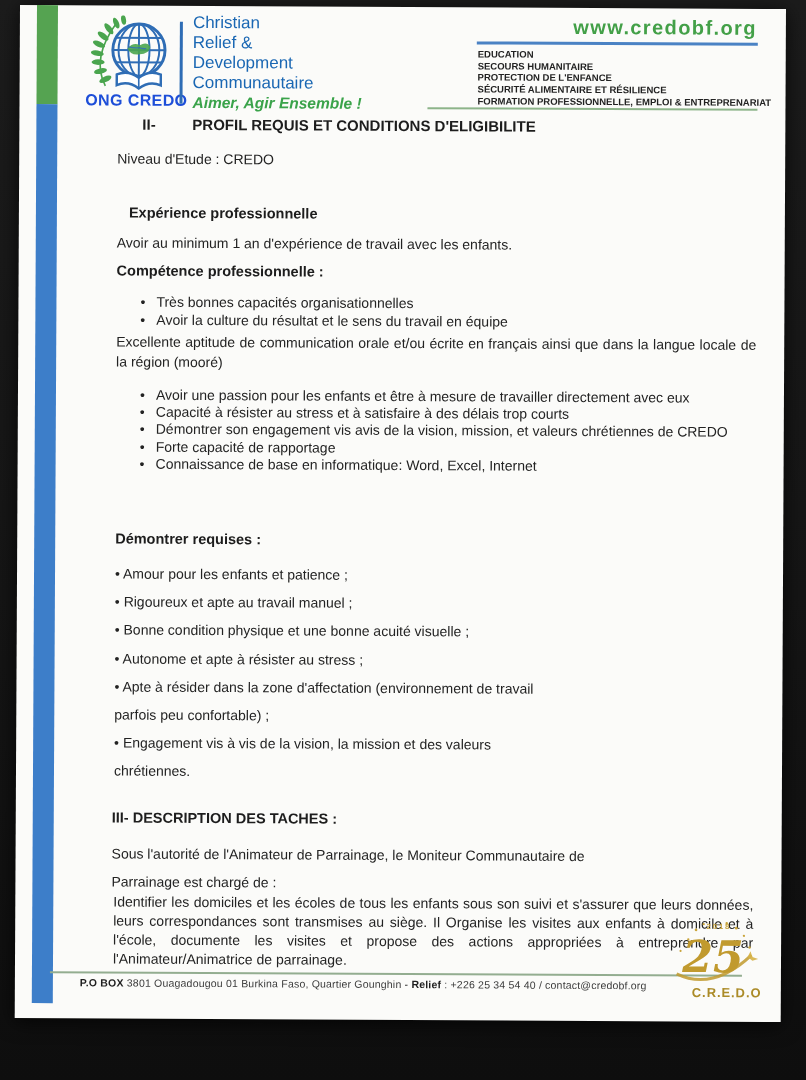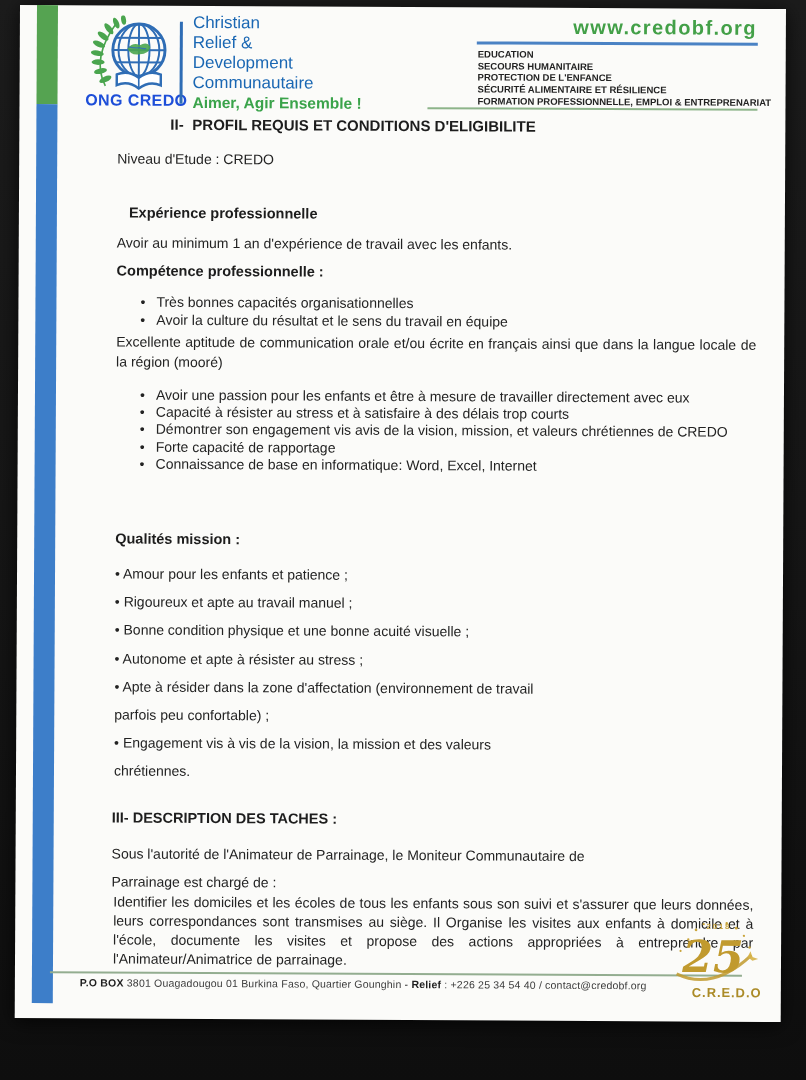--- a/index.html
+++ b/index.html
@@ -20,31 +20,31 @@
 
   
   .stripe-green { left:17px; top:0; width:21px; height:99px; background:#55a351; }
   .stripe-blue  { left:17px; top:99px; width:21px; height:899px; background:#3d7ec9; }
 
   
   .org-short { left:48px; top:86px; width:120px; text-align:right;
                font-size:16px; font-weight:bold; color:#1d4ed8; letter-spacing:.4px; }
   .logo-sep  { left:160px; top:16px; width:3px; height:82px; background:#2f6db5; }
   .org-name  { left:173px; top:7px; font-size:17px; font-weight:normal; line-height:20px; color:#1a67b3; }
-  .tagline   { left:173px; top:88px; font-size:15.5px; font-weight:bold; color:#3aa34a; }
+  .tagline   { left:173px; top:88px; font-size:15.5px; font-weight:bold; font-style:italic; color:#3aa34a; }
   .website   { left:437px; top:8px; width:300px; text-align:right;
                font-size:20px; font-weight:bold; color:#43a048; letter-spacing:1.4px; }
   .rule-blue { left:457px; top:34px; width:281px; height:3px; background:#4a82c4; }
   .sectors   { left:458px; top:41px; font-size:9.5px; line-height:11.7px; color:#222; font-weight:bold; }
   .rule-green-top { left:408px; top:100px; width:330px; height:2px; background:#8db48a; }
 
   
   .t  { font-size:14px; color:#232323; }
   .bd { font-weight:bold; color:#1d1d1d; }
-  .sec2-num   { left:123px; top:110px; font-size:15px;margin-left:28px; }
+  .sec2-num   { left:123px; top:110px; font-size:15px; }
   .sec2-title { left:173px; top:110px; font-size:15px; }
   .niveau     { left:98px;  top:145px; }
   .exp-head   { left:98px;  top:199px; font-size:14.5px;margin-left:12px; }
   .exp-text   { left:98px;  top:229px; }
   .comp-head  { left:98px;  top:257px; font-size:14.5px; }
 
   .blist { left:98px; }
   .blist .bi { display:flex; }
   .blist .dot { width:40px; padding-left:24px; flex:none; }
   .blist-top { top:287px; line-height:18px; }
@@ -175,21 +175,21 @@
       <div class="bi">
       <span class="dot">•</span>
       <span class="txt">Forte capacité de rapportage</span>
     </div>
       <div class="bi">
       <span class="dot">•</span>
       <span class="txt">Connaissance  de base en informatique: Word, Excel, Internet</span>
     </div>
     </div>
 
-  <div class="abs t bd qual-head">Qualités mission :</div>
+  <div class="abs t bd qual-head">Démontrer requises :</div>
   <div class="abs t qual-lines">
       <div>• Amour pour les enfants et patience ;</div>
       <div>• Rigoureux et apte au travail manuel ;</div>
       <div>• Bonne condition physique et une bonne acuité visuelle ;</div>
       <div>• Autonome et apte à résister au stress ;</div>
       <div>• Apte à résider dans la zone d'affectation (environnement de travail</div>
       <div>parfois peu confortable) ;</div>
       <div>• Engagement vis à vis de la vision, la mission et des valeurs</div>
       <div>chrétiennes.</div>
     </div>

